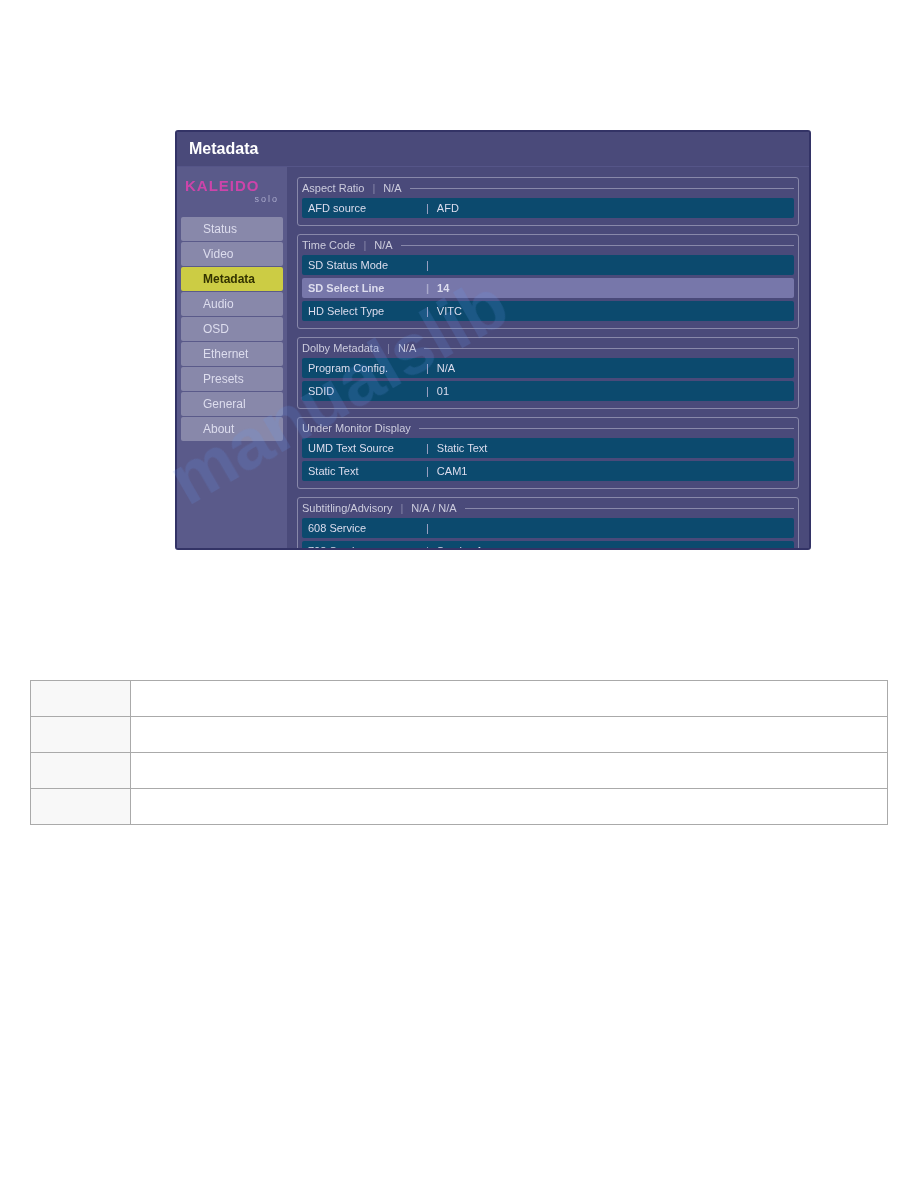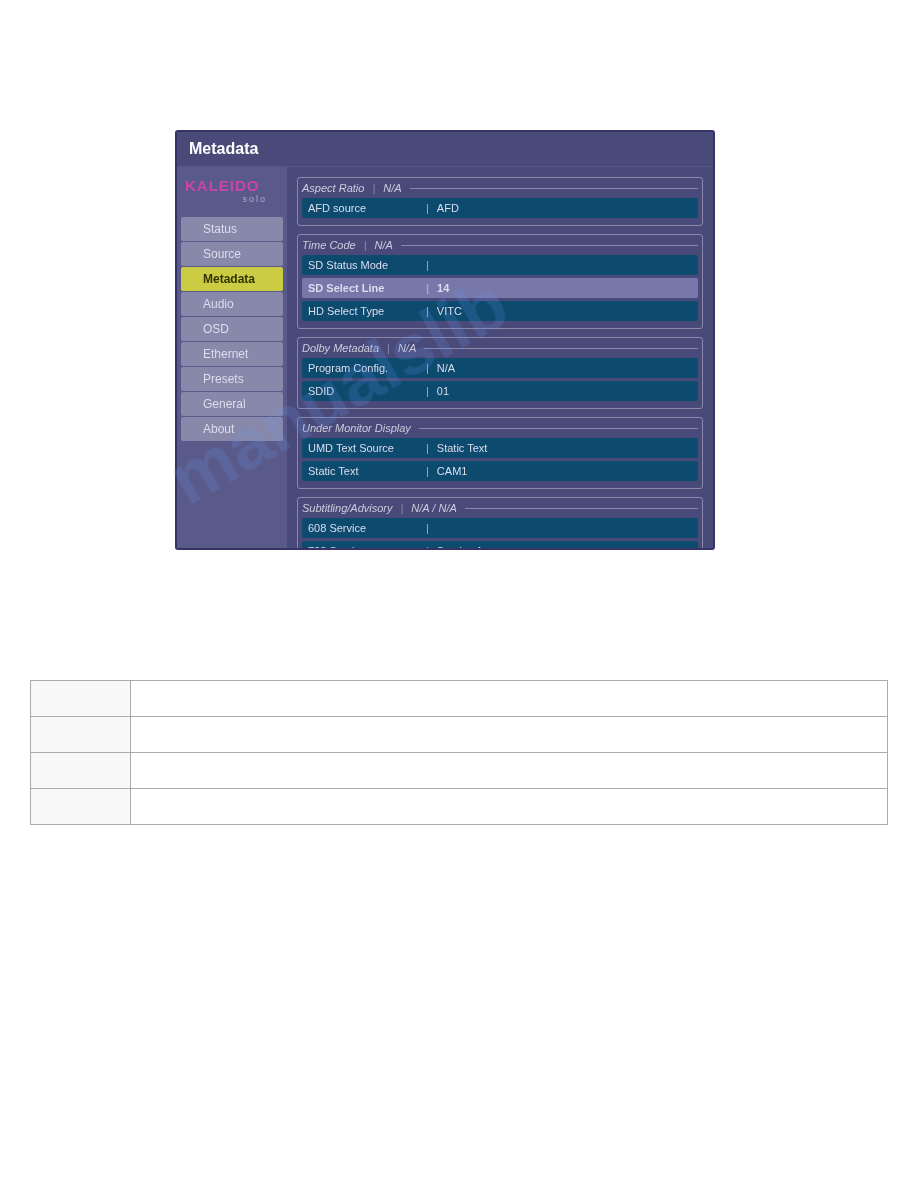--- a/index.html
+++ b/index.html
@@ -24,21 +24,21 @@
       pointer-events: none;
       z-index: 100;
       white-space: nowrap;
     }
 
     
     .ui-container {
       position: absolute;
       top: 130px;
       left: 175px;
-      width: 540px;
+      width: 636px;
       height: 420px;
       background: #4a4a7a;
       border: 2px solid #333366;
       border-radius: 3px;
       display: flex;
       flex-direction: column;
     }
 
     
     .ui-header {
@@ -62,21 +62,21 @@
       width: 110px;
       background: #5a5a8a;
       display: flex;
       flex-direction: column;
       padding: 4px 0;
       gap: 2px;
       flex-shrink: 0;
     }
 
     .sidebar-logo {
-      padding: 6px 20px 10px 8px;
+      padding: 6px 8px 10px 8px;
       display: flex;
       flex-direction: column;
       align-items: flex-start;
     }
 
     .logo-kaleido {
       color: #cc44aa;
       font-size: 15px;
       font-weight: bold;
       letter-spacing: 1px;
@@ -126,21 +126,20 @@
       position: relative;
     }
 
     .section-header {
       display: flex;
       align-items: center;
       margin-bottom: 4px;
       font-size: 11px;
       color: #ccccdd;
       gap: 8px;
-      font-style: italic;
     }
 
     .section-title {
       font-weight: normal;
       color: #ccccdd;
       font-size: 11px;
     }
 
     .section-divider {
       color: #8888aa;
@@ -233,21 +232,21 @@
   <div class="ui-body">
 
     <div class="sidebar">
       <div class="sidebar-logo">
         <span class="logo-kaleido">KALEIDO</span>
         <span class="logo-solo">solo</span>
       </div>
 
       <div id="sidebar-items">
           <div class="sidebar-item">Status</div>
-          <div class="sidebar-item">Source</div>
+          <div class="sidebar-item">Video</div>
           <div class="sidebar-item active">Metadata</div>
           <div class="sidebar-item">Audio</div>
           <div class="sidebar-item">OSD</div>
           <div class="sidebar-item">Ethernet</div>
           <div class="sidebar-item">Presets</div>
           <div class="sidebar-item">General</div>
           <div class="sidebar-item">About</div>
         </div>
     </div>
 

